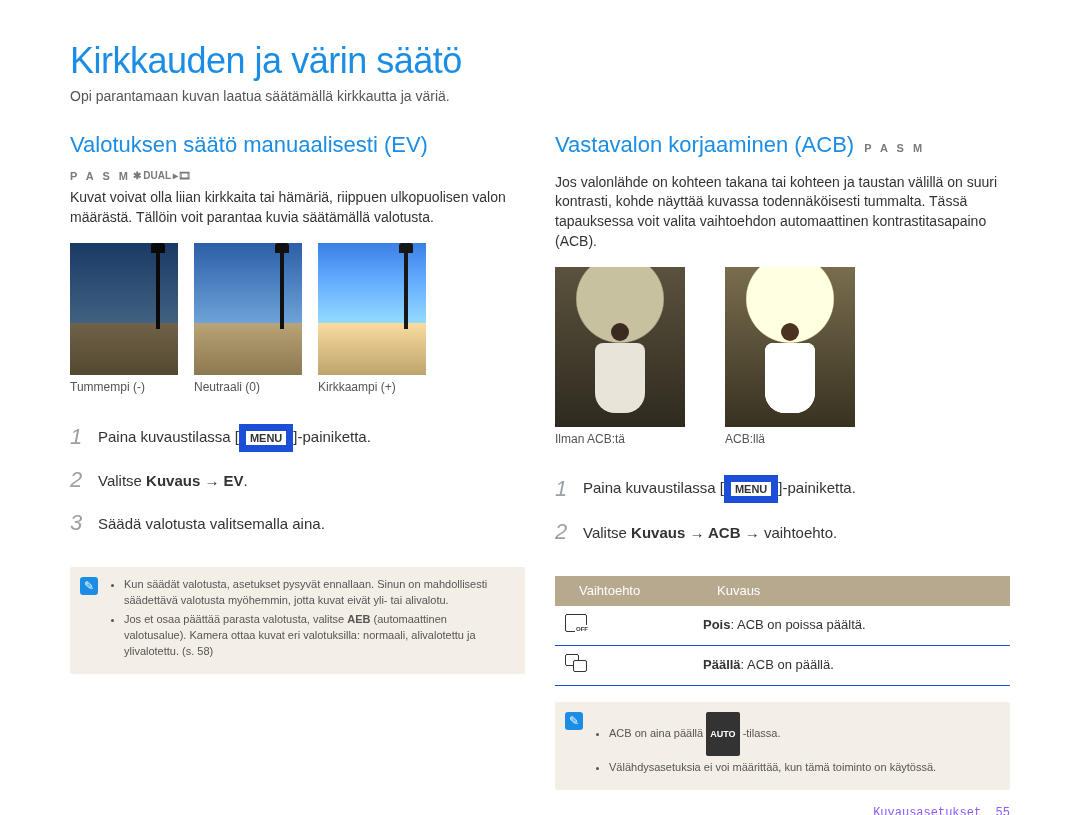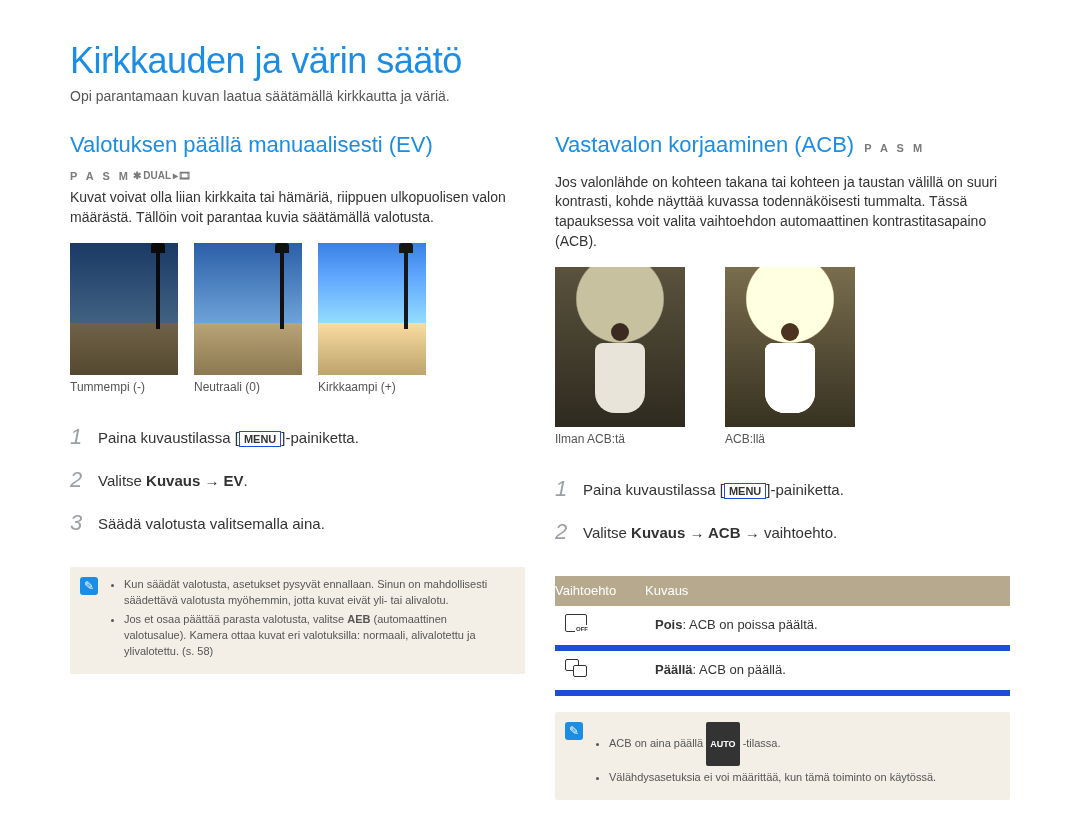--- a/index.html
+++ b/index.html
@@ -139,21 +139,21 @@
   }
   .step-num {
     font-size: 22px;
     font-style: italic;
     color: #9aa0a6;
     font-weight: 300;
     width: 18px;
   }
   .menu-box {
     display: inline-block;
-    border: 1px solid #1d4ed8;
+    border: 7px solid #1d4ed8;
     font-size: 11px;
     font-weight: 700;
     padding: 0 4px;
     line-height: 14px;
     vertical-align: middle;
   }
   .auto-box {
     display: inline-block;
     background: #333;
     color: #fff;
@@ -186,27 +186,27 @@
     border-collapse: collapse;
     width: 100%;
     font-size: 13px;
     margin-top: 0;
   }
   .options-table th {
     background: #b6a98e;
     color: #fff;
     font-weight: 400;
     text-align: left;
-    padding: 6px 0;
+    padding: 6px 24px;
     font-size: 13px;
   }
   .options-table th:first-child { width: 90px; }
   .options-table td {
     padding: 8px 10px;
-    border-bottom: 6px solid #1d4ed8;
+    border-bottom: 1px solid #1d4ed8;
     vertical-align: middle;
   }
   .opt-icon {
     display: inline-block;
     width: 22px; height: 18px;
     position: relative;
   }
   .opt-icon.off::before {
     content: ""; position:absolute; inset:0;
     border:1.5px solid #333; border-radius:2px;
@@ -237,21 +237,21 @@
 
 <div class="page">
 
   <h1 class="page-title">Kirkkauden ja värin säätö</h1>
   <p class="page-intro">Opi parantamaan kuvan laatua säätämällä kirkkautta ja väriä.</p>
 
   <div class="columns">
 
     <div class="col">
       <h2 class="section-title">
-        <span>Valotuksen päällä manuaalisesti (EV)</span>
+        <span>Valotuksen säätö manuaalisesti (EV)</span>
       </h2>
       <div class="mode-badges">
         <span>P A S M</span>
         <span class="tiny-icon">✱</span>
         <span class="tiny-icon">DUAL</span>
         <span class="tiny-icon">▸🎞</span>
       </div>
       <p class="body-text">Kuvat voivat olla liian kirkkaita tai hämäriä, riippuen ulkopuolisen valon määrästä. Tällöin voit parantaa kuvia säätämällä valotusta.</p>
 
       <div class="thumb-row">

